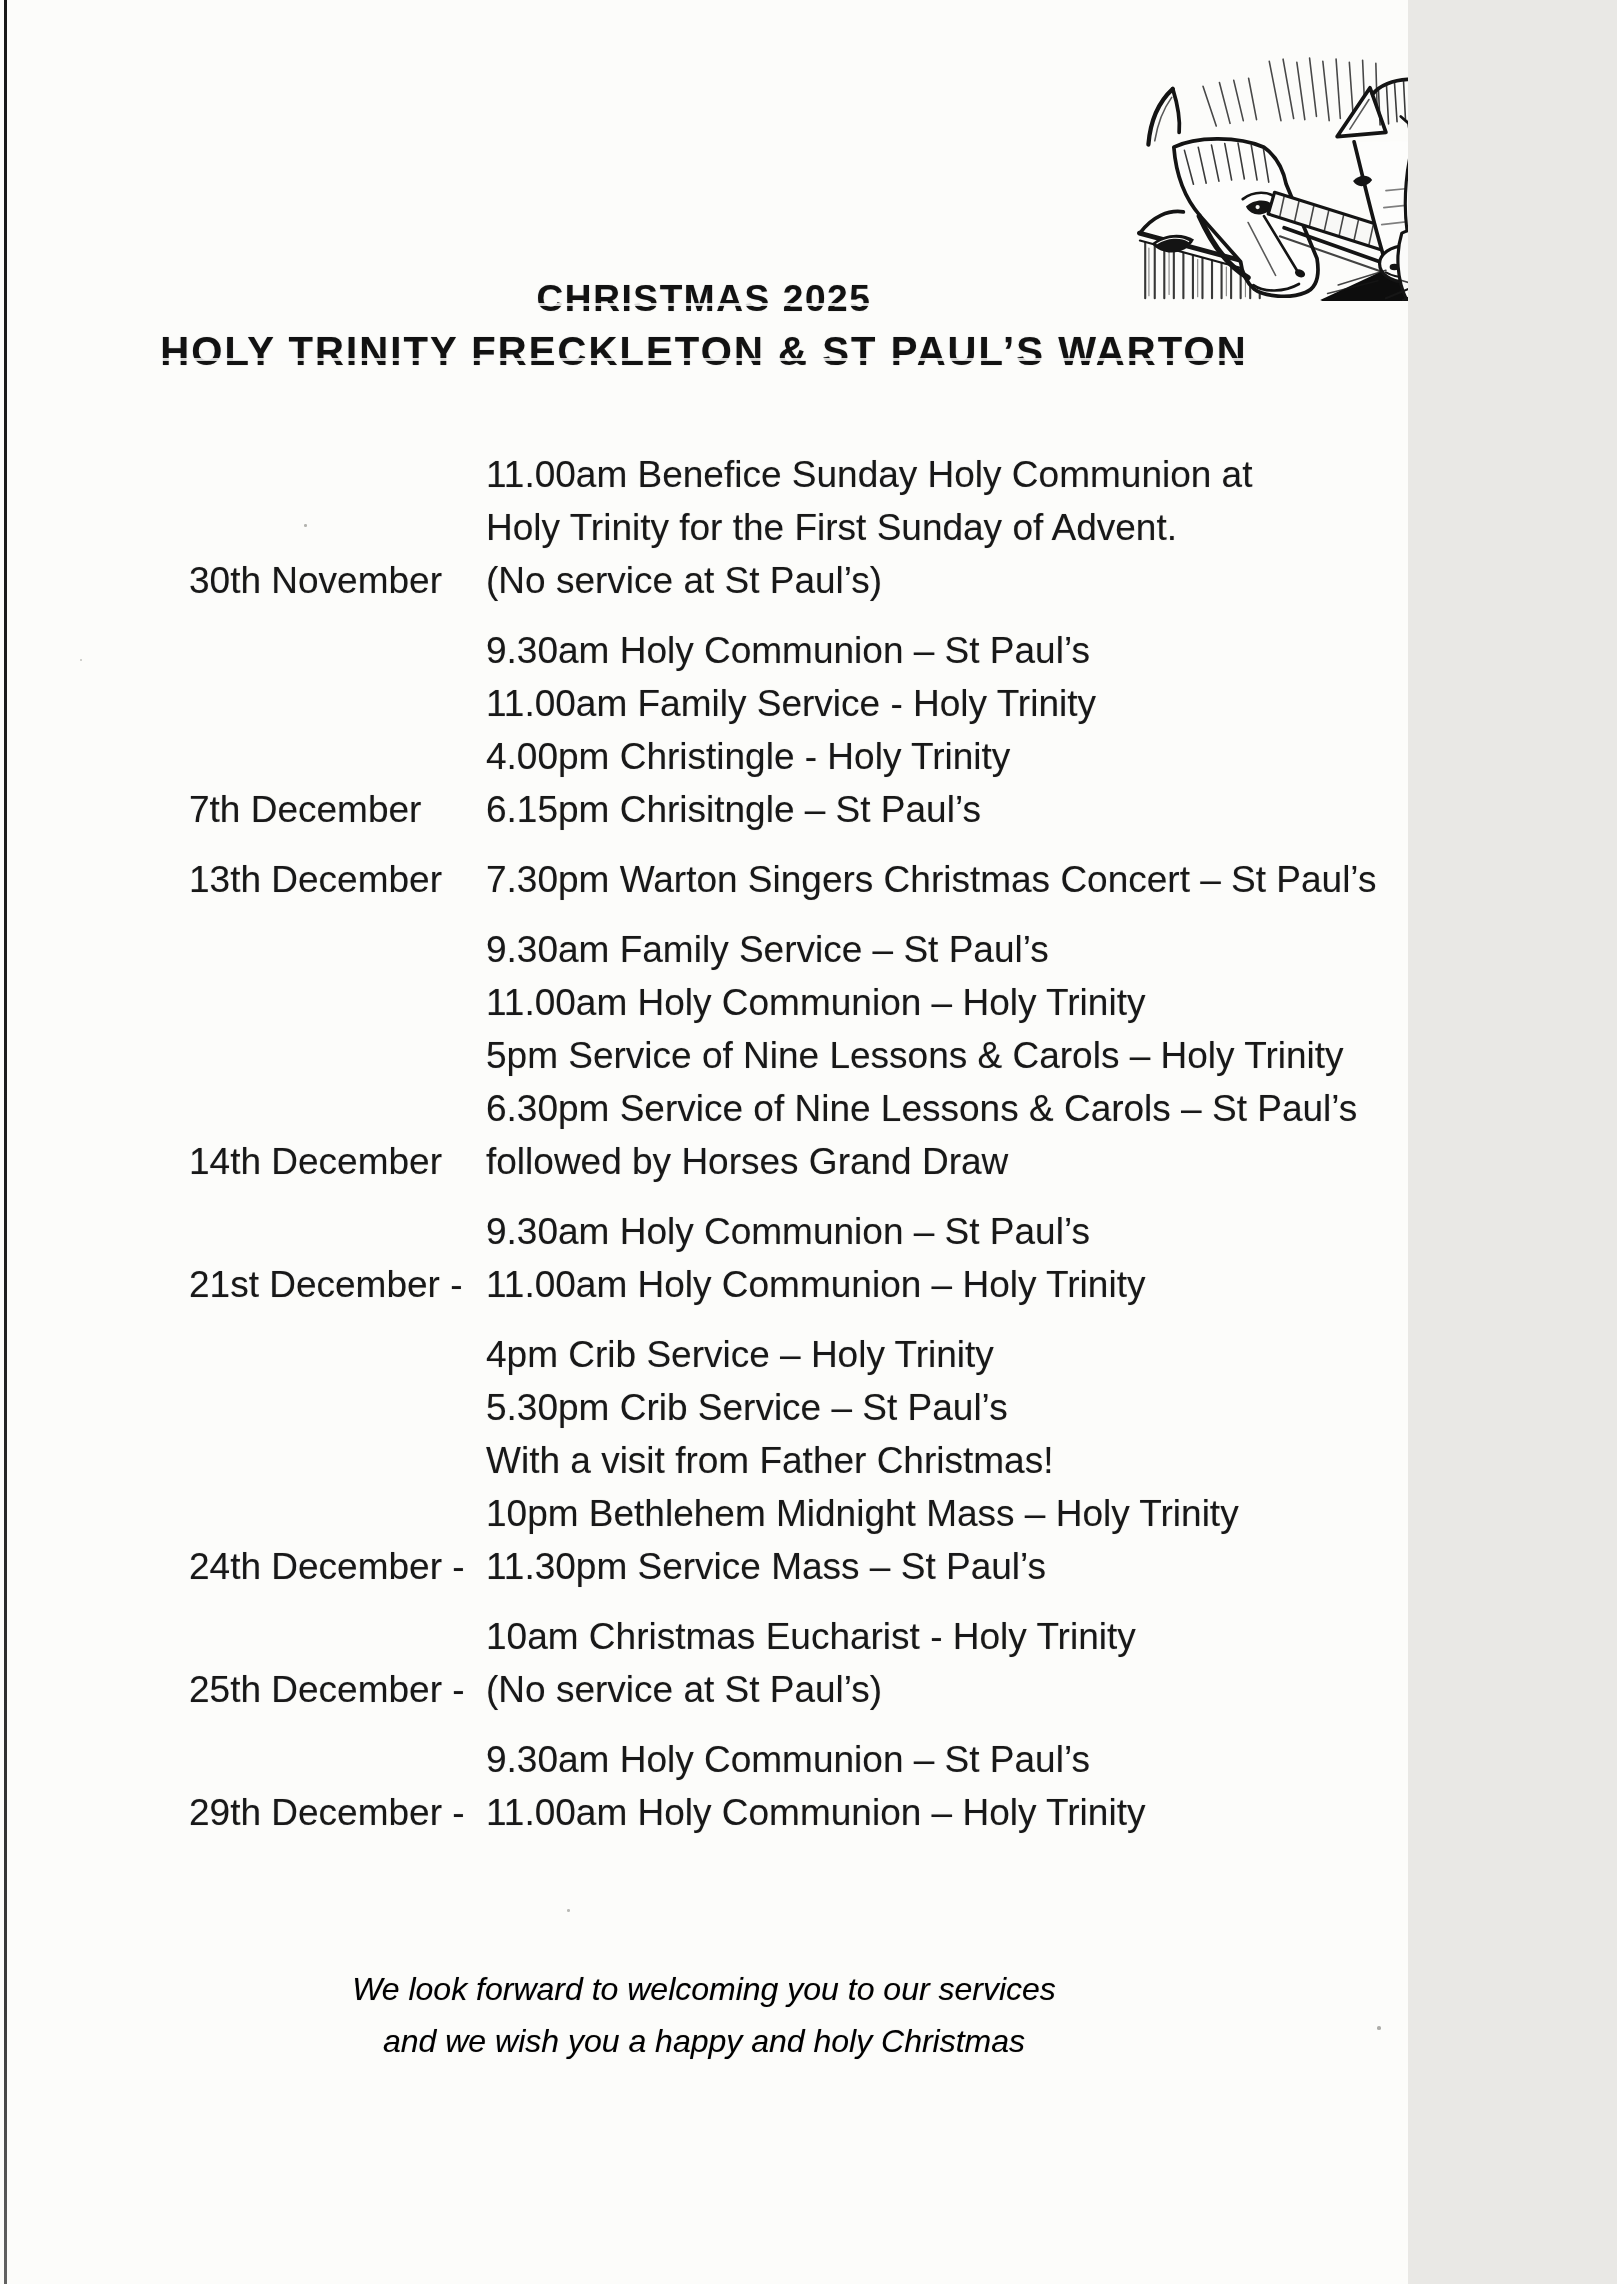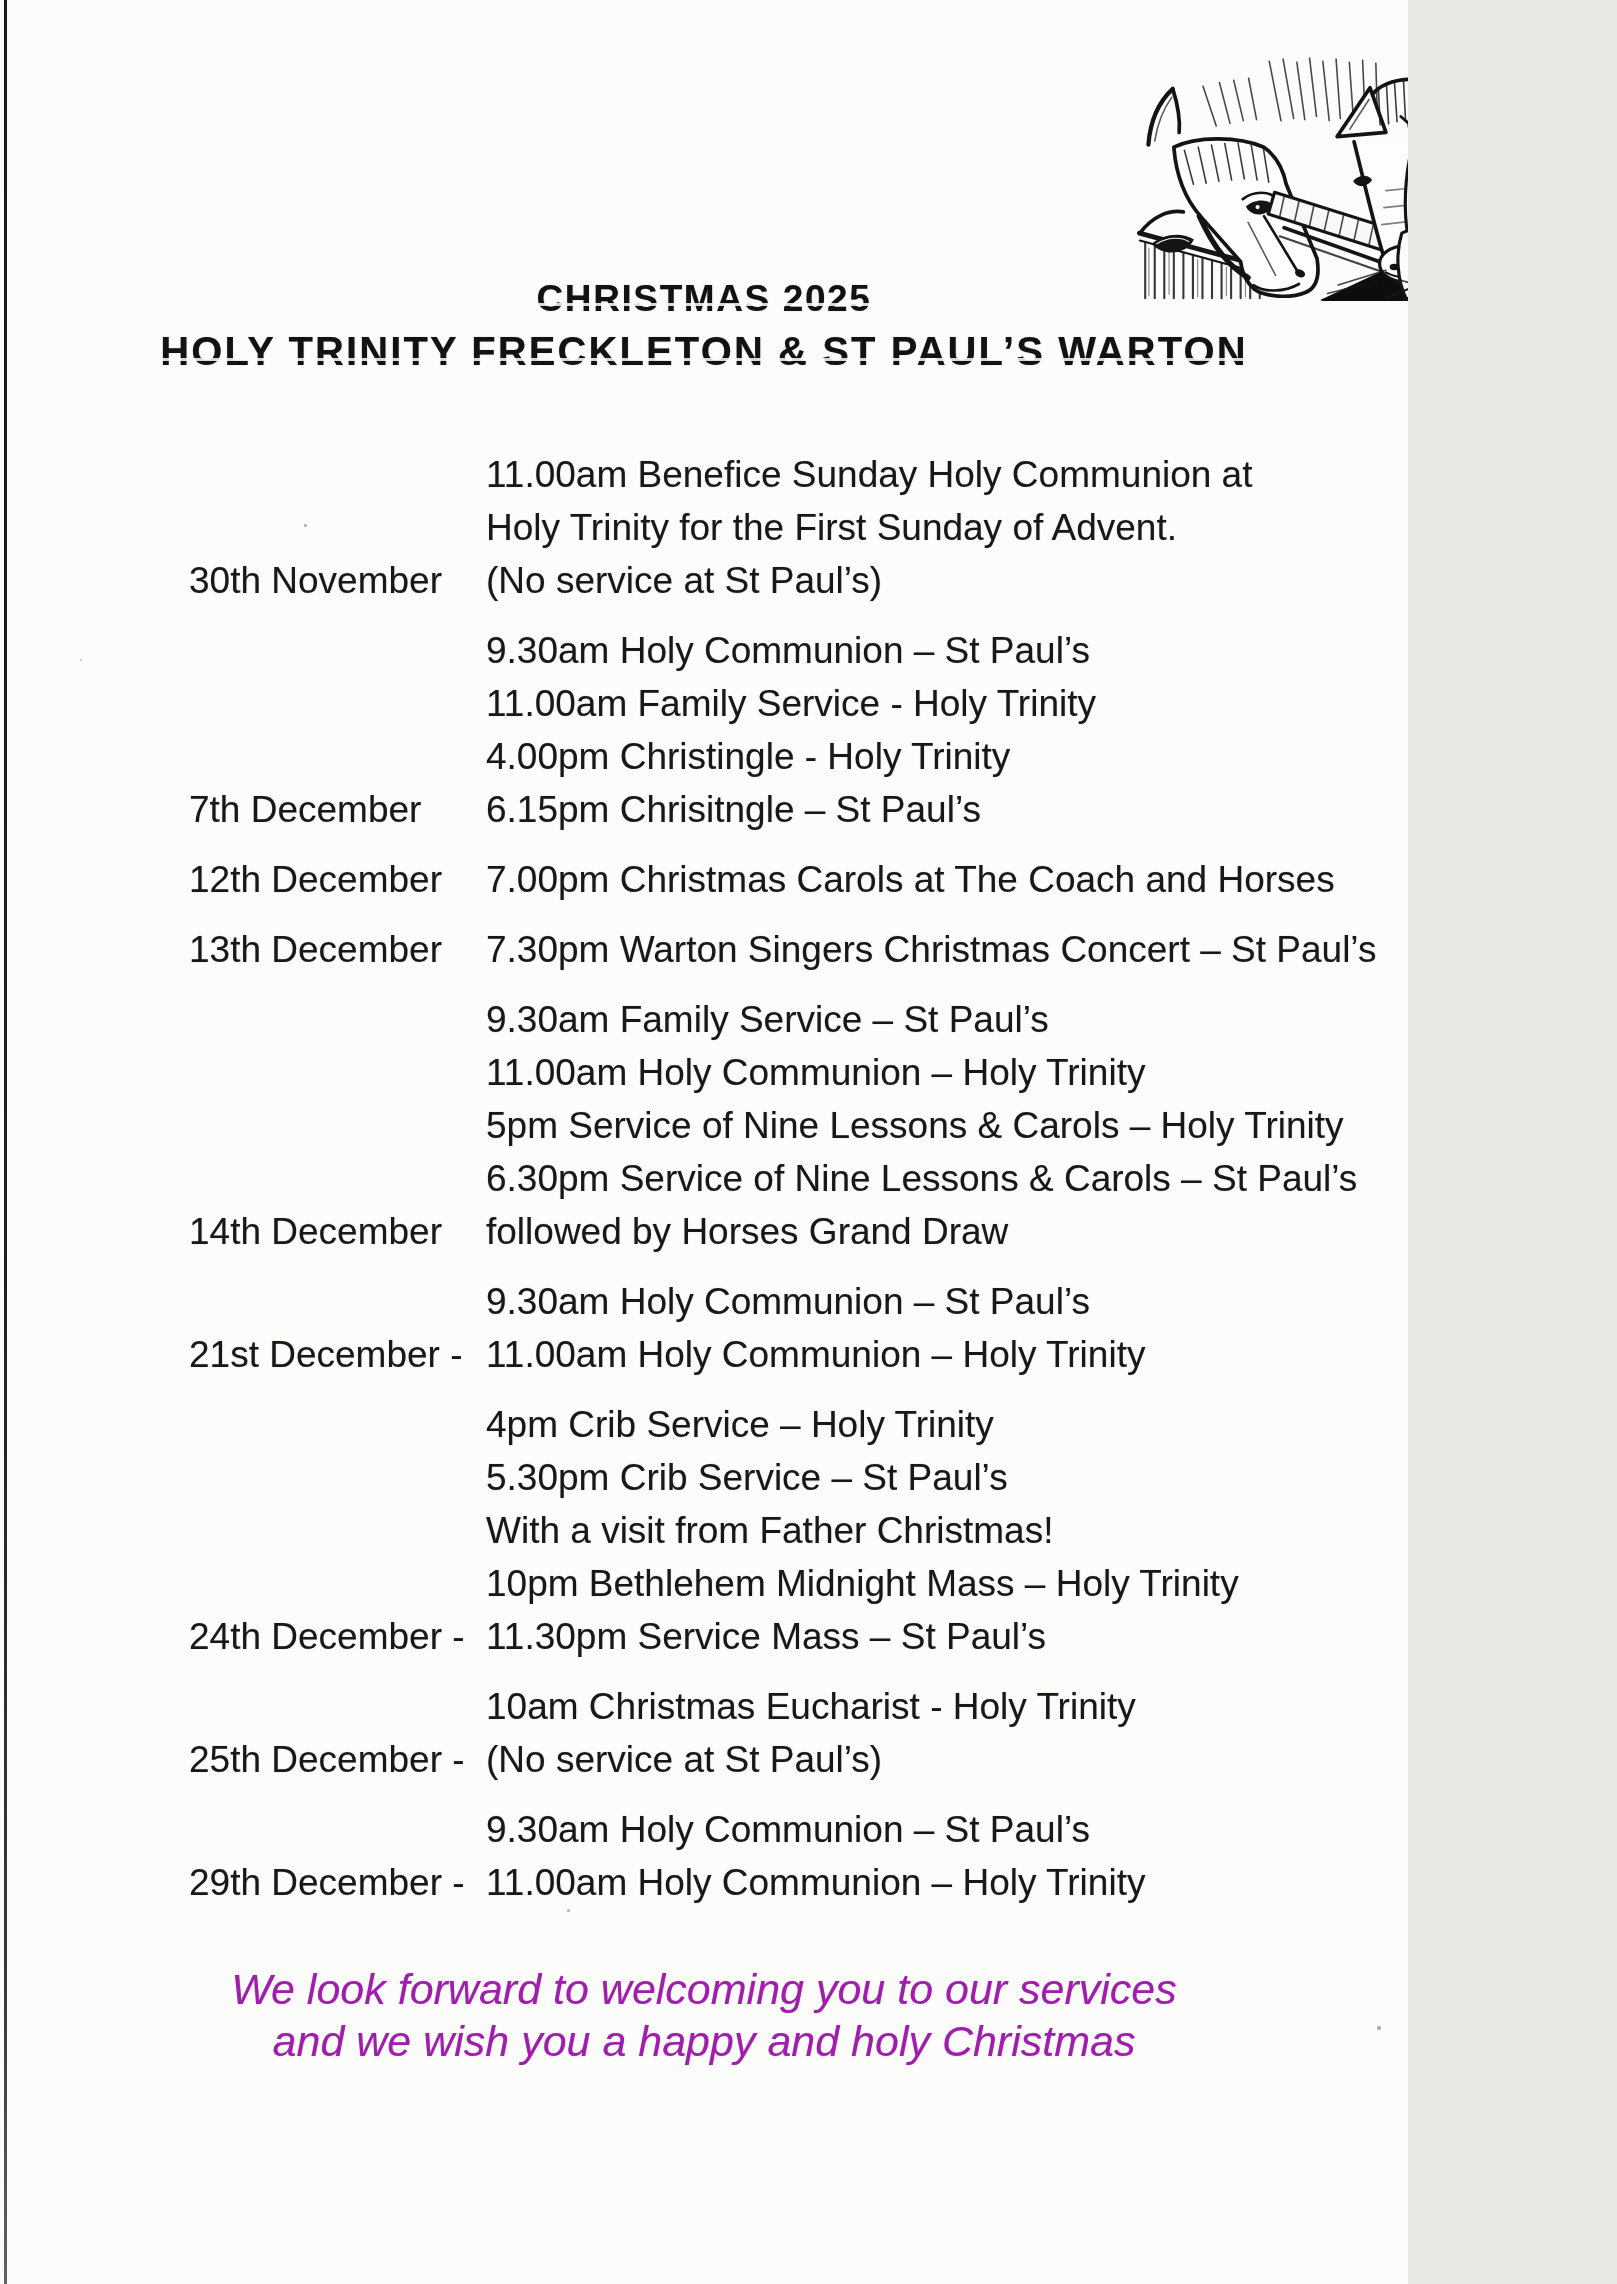--- a/index.html
+++ b/index.html
@@ -47,21 +47,21 @@
   }
   .lines{flex:1;}
   .line{
     font-size:37px;line-height:53px;white-space:nowrap;
     text-shadow:0 0 1.1px rgba(24,24,24,.28);
   }
 
   
   .footer{position:absolute;top:1963px;left:0;right:0;text-align:center;font-style:italic;}
   .footer p{
-    margin:0;font-size:43px;line-height:52px;color:#a21caf;
+    margin:0;font-size:32px;line-height:52px;color:#000000;
     text-shadow:0 0 1.1px rgba(24,24,24,.3);
   }
 </style>
 </head>
 <body>
 
 <div class="page">
 
   <div class="scan-edge"></div>
 
@@ -287,26 +287,20 @@
     <div class="entry">
       <div class="date">7th December</div>
       <div class="lines">
         <div class="line">9.30am Holy Communion – St Paul’s</div>
         <div class="line">11.00am Family Service - Holy Trinity</div>
         <div class="line">4.00pm Christingle - Holy Trinity</div>
         <div class="line">6.15pm Chrisitngle – St Paul’s</div>
       </div>
     </div>
 
-    <div class="entry">
-      <div class="date">12th December</div>
-      <div class="lines">
-        <div class="line">7.00pm Christmas Carols at The Coach and Horses</div>
-      </div>
-    </div>
 
     <div class="entry">
       <div class="date">13th December</div>
       <div class="lines">
         <div class="line">7.30pm Warton Singers Christmas Concert – St Paul’s</div>
       </div>
     </div>
 
     <div class="entry">
       <div class="date">14th December</div>

